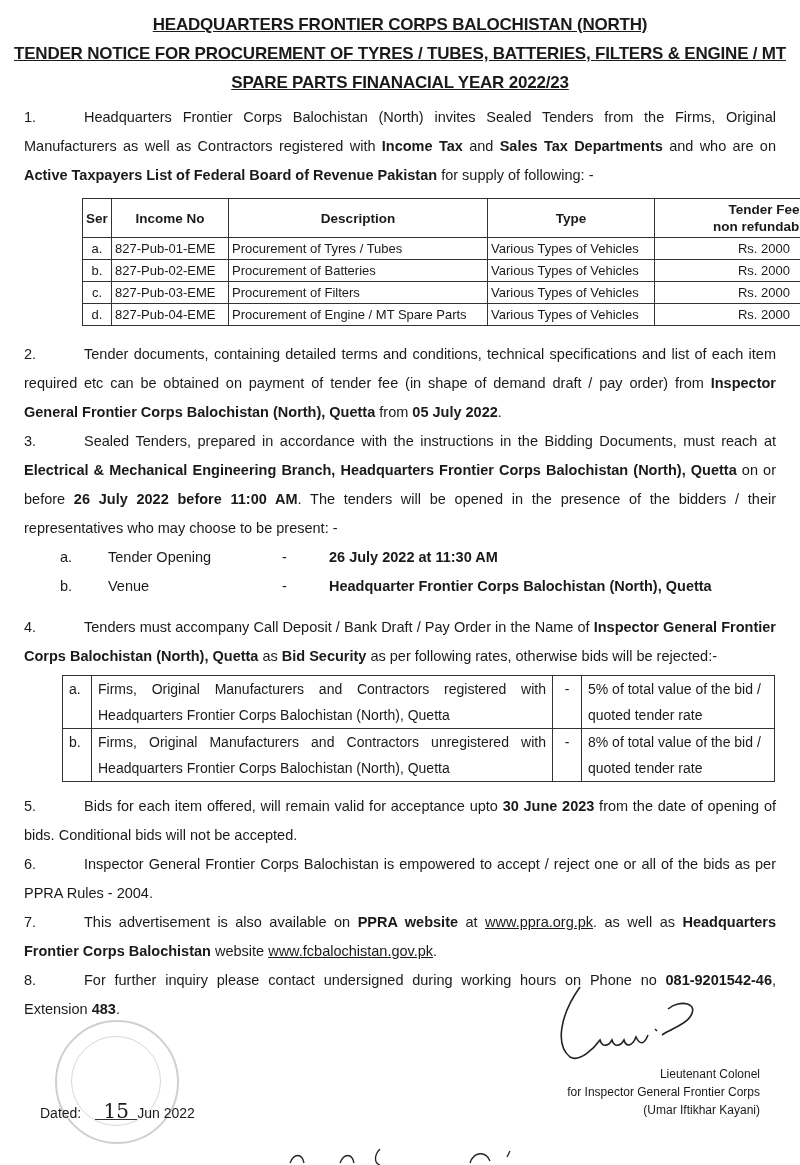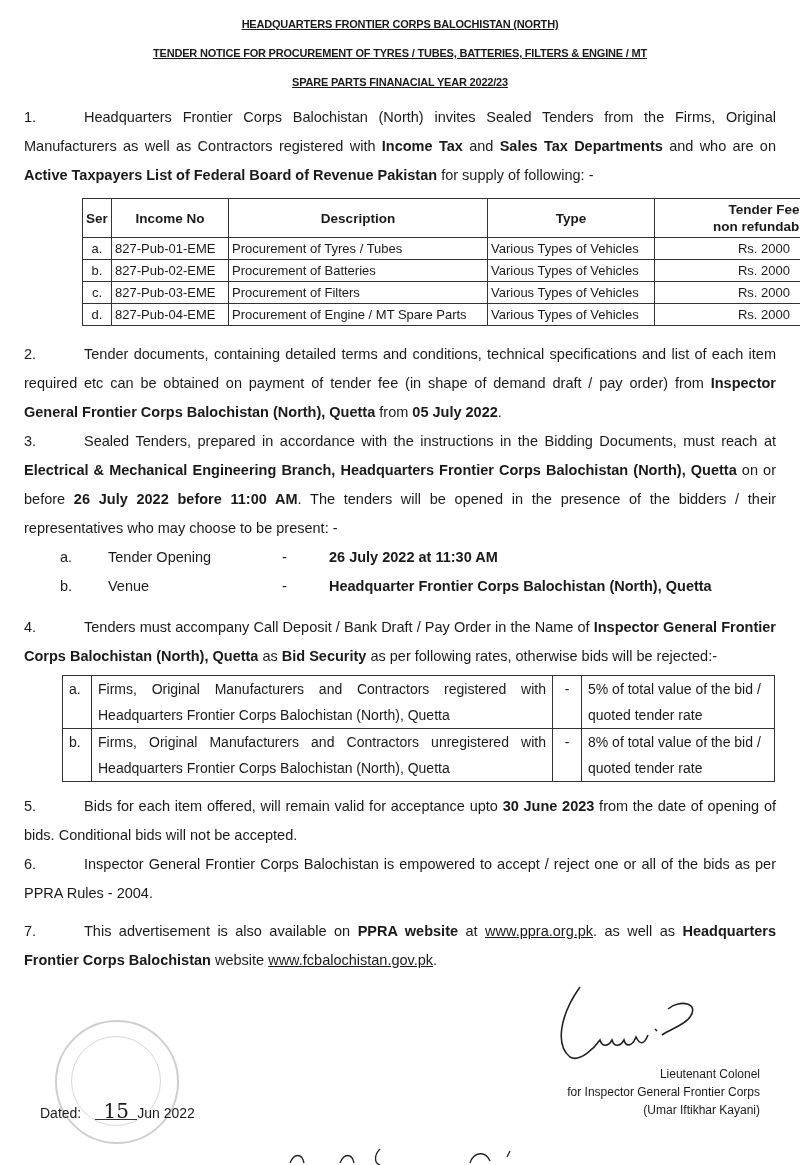--- a/index.html
+++ b/index.html
@@ -4,21 +4,21 @@
 <style>
   html, body { margin: 0; padding: 0; background: #ffffff; }
   body {
     width: 800px; height: 1165px; position: relative; overflow: hidden;
     font-family: "Liberation Sans", sans-serif; color: #1a1a1a;
     font-size: 14.5px;
   }
   .page { position: absolute; left: 0; top: 0; width: 800px; height: 1165px; }
   .heading {
     text-align: center; font-weight: bold; text-decoration: underline;
-    font-size: 11px; letter-spacing: -0.2px; line-height: 29px;
+    font-size: 17px; letter-spacing: -0.2px; line-height: 29px;
   }
   .heading.h1 { margin-top: 10px; }
   .para {
     margin: 0 24px 0 24px; text-align: justify; line-height: 29px;
     text-align-last: left;
   }
   .para .num { display: inline-block; width: 60px; }
   .para b { font-weight: bold; }
   .para u { text-decoration: underline; }
   table.tenders {
@@ -161,24 +161,27 @@
     </table>
 
   <p class="para" style="margin-top:10px;">
     <span class="num">5.</span><span>Bids for each item offered, will remain valid for acceptance upto </span><b>30 June 2023</b><span> from the date of opening of bids. Conditional bids will not be accepted.</span>
   </p>
 
   <p class="para" style="margin-top:0;">
     <span class="num">6.</span><span>Inspector General Frontier Corps Balochistan is empowered to accept / reject one or all of the bids as per PPRA Rules - 2004.</span>
   </p>
 
-  <p class="para" style="margin-top:9px;">
+  <p class="para" style="margin-top:0;">
     <span class="num">7.</span><span>This advertisement is also available on </span><b>PPRA website</b><span> at </span><u>www.ppra.org.pk</u><span>. as well as </span><b>Headquarters Frontier Corps Balochistan</b><span> website </span><u>www.fcbalochistan.gov.pk</u><span>.</span>
   </p>
 
+  <p class="para" style="margin-top:0;">
+    <span class="num">8.</span><span>For further inquiry please contact undersigned during working hours on Phone no </span><b>081-9201542-46</b><span>, Extension </span><b>483</b><span>.</span>
+  </p>
 
   <div class="sig-area">
     <svg class="signature" viewBox="0 0 170 80">
       <path d="M40 2 C 20 30, 15 60, 30 72 C 40 78, 55 62, 60 55 C 62 62, 68 62, 72 55 C 74 62, 80 62, 84 55 C 86 62, 92 62, 96 52 C 100 60, 104 60, 108 50 M115 44 l2 2 M128 24 C 140 14, 160 18, 150 32 C 145 40, 130 44, 122 50" fill="none" stroke="#222" stroke-width="1.6"></path>
     </svg>
     <div class="stamp">
         <div class="stamp-inner"></div>
       </div>
     <div class="dated">
       <span>Dated:</span><span class="day">15</span><span>Jun 2022</span>

